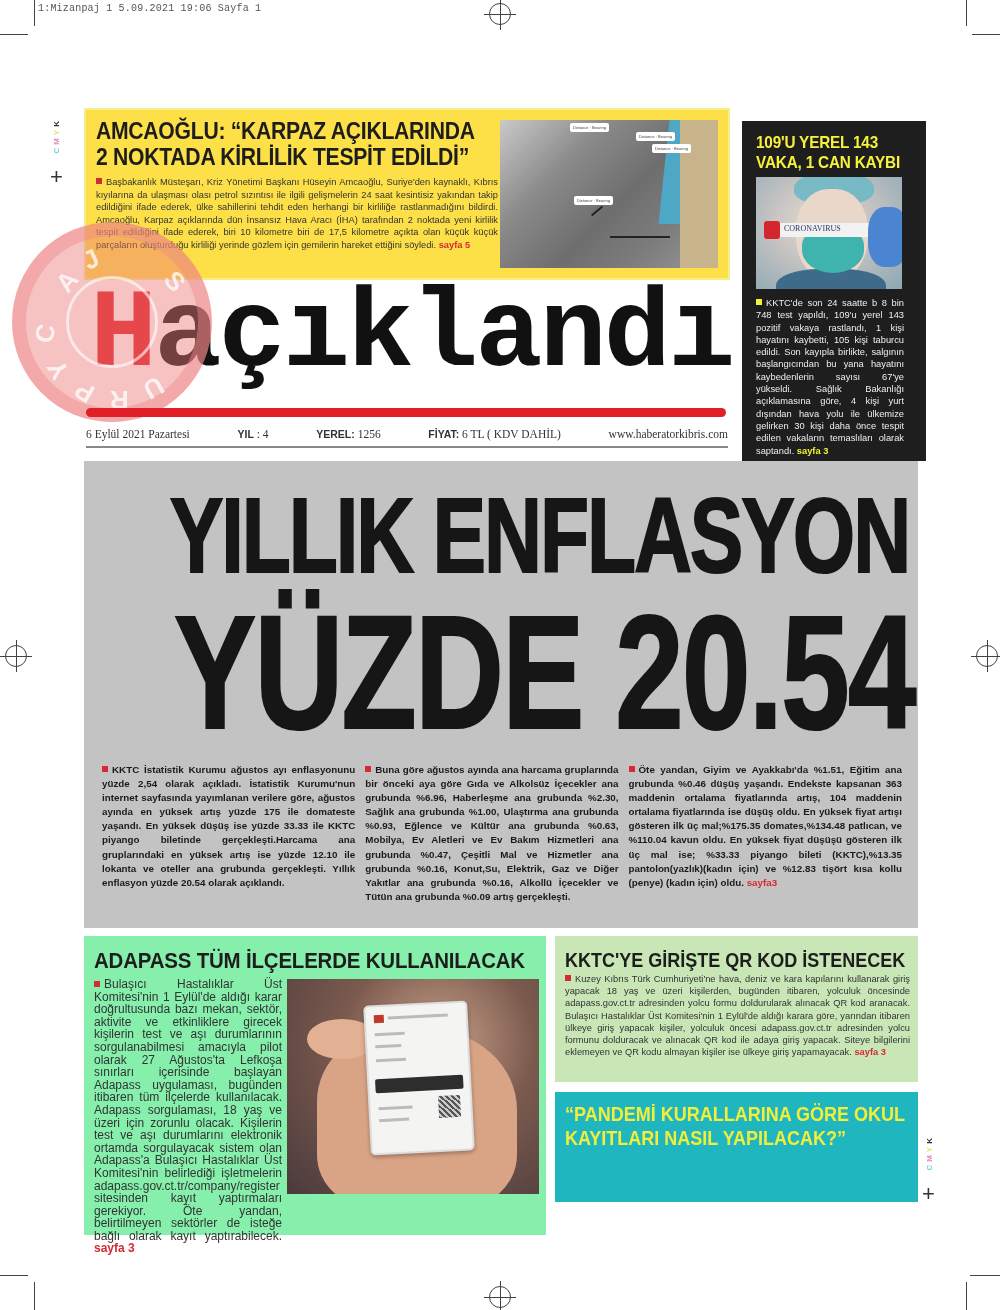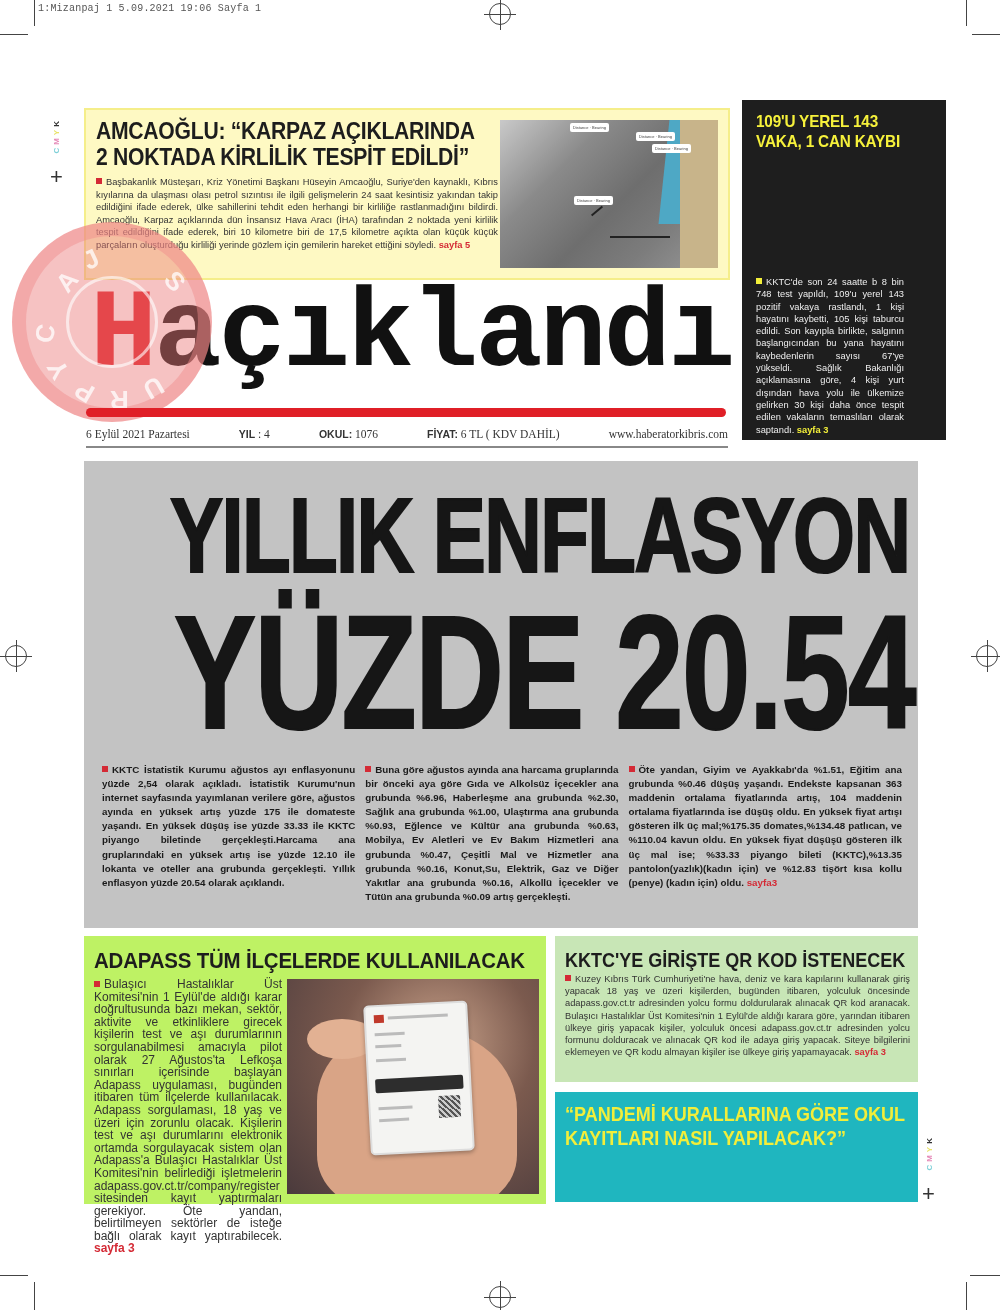--- a/index.html
+++ b/index.html
@@ -10,36 +10,36 @@
   .crop-v { position: absolute; width: 1px; background: #444; }
   .crop-h { position: absolute; height: 1px; background: #444; }
   .regmark { position: absolute; width: 22px; height: 22px; border: 1px solid #444; border-radius: 50%; }
   .regmark::before { content: ""; position: absolute; left: -6px; right: -6px; top: 10px; height: 1px; background: #444; }
   .regmark::after { content: ""; position: absolute; top: -6px; bottom: -6px; left: 10px; width: 1px; background: #444; }
   .cmyk { position: absolute; width: 14px; font-size: 8px; font-weight: bold; writing-mode: vertical-rl; transform: rotate(180deg); letter-spacing: 3px; }
   .cmyk .c { color: #7fd0d8; } .cmyk .m { color: #e58ab8; } .cmyk .y { color: #e8e36a; } .cmyk .k { color: #333; }
   .plus { position: absolute; font-size: 22px; color: #333; line-height: 1; }
 
   
-  .top-story { position: absolute; left: 84px; top: 108px; width: 646px; height: 172px; background: #fef9c3; border: 2px solid #f5ee8a; }
+  .top-story { position: absolute; left: 84px; top: 108px; width: 646px; height: 172px; background: #fde047; border: 2px solid #f5ee8a; }
   .top-story h2 { position: absolute; left: 10px; top: 8px; width: 400px; font-size: 23px; line-height: 26px; font-weight: 900; color: #1d1d1d; letter-spacing: -0.3px; transform: scaleX(0.92); transform-origin: left; white-space: nowrap; }
   .top-story p { position: absolute; left: 10px; top: 66px; width: 402px; font-size: 9.3px; line-height: 12.5px; color: #333; text-align: justify; font-family: "Liberation Sans Narrow", "Liberation Sans", sans-serif; }
   .sat-map { position: absolute; left: 414px; top: 10px; width: 218px; height: 148px; background: linear-gradient(135deg, #c9c9c9 0%, #8a8a8a 30%, #6e6e6e 55%, #7c7c7c 75%, #999 100%); overflow: hidden; }
   .sat-map .coast { position: absolute; right: 0; top: 0; width: 38px; height: 100%; background: #c8b48a; }
   .sat-map .sea { position: absolute; right: 30px; top: 0; width: 24px; height: 70%; background: #4ea8c5; transform: skewX(-6deg); }
   .sat-map .label { position: absolute; background: #fff; font-size: 4px; padding: 2px 3px; border-radius: 2px; color: #444; }
   .sat-map .slick { position: absolute; height: 2px; background: #222; }
 
   .bullet-red { display: inline-block; width: 6px; height: 6px; background: #d42a35; margin-right: 4px; vertical-align: 1px; }
   .bullet-yellow { display: inline-block; width: 6px; height: 6px; background: #f3ef3a; margin-right: 4px; vertical-align: 1px; }
   .sayfa-red { color: #d42a35; font-weight: bold; }
   .sayfa-yellow { color: #f3ef3a; font-weight: bold; }
 
   
-  .covid-box { position: absolute; left: 742px; top: 100px; width: 204px; height: 340px; background: #1e1e1e; }
+  .covid-box { position: absolute; left: 742px; top: 121px; width: 184px; height: 340px; background: #1e1e1e; }
   .covid-box h3 { position: absolute; left: 14px; top: 12px; font-size: 17px; line-height: 20px; font-weight: 900; color: #f6f13b; letter-spacing: -0.2px; transform: scaleX(0.9); transform-origin: left; white-space: nowrap; }
   .covid-photo { position: absolute; left: 14px; top: 56px; width: 146px; height: 112px; background: radial-gradient(ellipse at 45% 40%, #e6ddd5 0%, #c9c5c2 40%, #8ba7b4 100%); overflow: hidden; }
   .covid-photo .cap { position: absolute; left: 38px; top: -6px; width: 80px; height: 34px; background: #6bb7c6; border-radius: 50% 50% 40% 40%; opacity: 0.85; }
   .covid-photo .face { position: absolute; left: 40px; top: 12px; width: 72px; height: 90px; background: #e9d7c9; border-radius: 45%; }
   .covid-photo .mask { position: absolute; left: 46px; top: 50px; width: 62px; height: 46px; background: #3fb3ad; border-radius: 40% 40% 50% 50%; }
   .covid-photo .body { position: absolute; left: 20px; top: 92px; width: 110px; height: 40px; background: #3f6b8b; border-radius: 40% 40% 0 0; }
   .covid-photo .tube { position: absolute; left: 8px; top: 46px; width: 110px; height: 14px; background: #f2f2f2; border-radius: 3px; }
   .covid-photo .tube-cap { position: absolute; left: 8px; top: 44px; width: 16px; height: 18px; background: #d3262d; border-radius: 3px; }
   .covid-photo .tube-label { position: absolute; left: 28px; top: 47px; font-size: 8px; color: #33355f; font-family: "Liberation Serif", serif; }
   .covid-photo .glove { position: absolute; right: -6px; top: 30px; width: 40px; height: 60px; background: #4b84d0; border-radius: 40%; }
@@ -60,21 +60,21 @@
   
   .main-story { position: absolute; left: 84px; top: 461px; width: 834px; height: 467px; background: #c3c3c3; }
   .headline { position: absolute; left: 18px; width: 800px; font-family: "Liberation Sans", sans-serif; font-weight: 900; color: #161616; text-align: center; white-space: nowrap; -webkit-text-stroke: 2px #161616; letter-spacing: -2px; }
   .headline.l1 { top: 20px; font-size: 96px; line-height: 100px; transform: scaleX(0.83) scaleY(1.1); transform-origin: center top; }
   .headline.l2 { top: 124px; font-size: 150px; line-height: 160px; transform: scaleX(0.82) scaleY(1.08); transform-origin: center top; }
   .main-cols { position: absolute; left: 18px; top: 302px; width: 800px; display: flex; gap: 10px; }
   .main-cols p { flex: 1; font-size: 9.8px; line-height: 14.1px; font-weight: bold; color: #1a1a1a; text-align: justify; font-family: "Liberation Sans Narrow", "Liberation Sans", sans-serif; }
   .main-cols p:nth-child(3) { flex: 1.08; }
 
   
-  .adapass { position: absolute; left: 84px; top: 936px; width: 462px; height: 268px; background: #bef264; }
+  .adapass { position: absolute; left: 84px; top: 936px; width: 462px; height: 299px; background: #86efac; }
   .adapass h2 { position: absolute; left: 10px; top: 12px; font-size: 22px; line-height: 26px; font-weight: 900; color: #1d1d1d; white-space: nowrap; transform: scaleX(0.93); transform-origin: left; letter-spacing: -0.2px; }
   .adapass p { position: absolute; left: 10px; top: 42px; width: 188px; font-size: 12px; line-height: 12.6px; color: #333; text-align: justify; font-family: "Liberation Sans Narrow", "Liberation Sans", sans-serif; }
   .adapass-photo { position: absolute; left: 203px; top: 43px; width: 252px; height: 215px; background: radial-gradient(ellipse at 60% 30%, #c9a28a 0%, #7b5a4e 45%, #4a3a3c 100%); overflow: hidden; }
   .adapass-photo .hand { position: absolute; left: 30px; top: 50px; width: 200px; height: 180px; background: #d9a486; border-radius: 40% 45% 30% 30%; }
   .adapass-photo .thumb { position: absolute; left: 20px; top: 40px; width: 70px; height: 40px; background: #e2b193; border-radius: 50%; }
   .adapass-photo .card { position: absolute; left: 80px; top: 24px; width: 104px; height: 150px; background: #f4f4f2; border: 2px solid #ddd; border-radius: 5px; transform: rotate(-3deg); box-shadow: 0 2px 4px rgba(0,0,0,0.3); }
   .adapass-photo .card .bar { position: absolute; left: 6px; top: 72px; width: 88px; height: 14px; background: #2d2d2d; border-radius: 2px; }
   .adapass-photo .card .qr { position: absolute; right: 10px; top: 92px; width: 22px; height: 22px; background: repeating-linear-gradient(45deg, #555 0 2px, #ccc 2px 4px); }
   .adapass-photo .card .logo { position: absolute; left: 8px; top: 8px; width: 10px; height: 8px; background: #c0392b; }
   .adapass-photo .card .line { position: absolute; left: 8px; height: 3px; background: #bbb; }
@@ -130,40 +130,50 @@
     <div class="slick" style="left:110px;top:116px;width:60px;"></div>
     <div class="slick" style="left:90px;top:90px;width:14px;transform:rotate(-40deg);"></div>
   </div>
 </section>
 
 <section class="covid-box">
   <h3>
     <span>109'U YEREL 143</span><br>
     <span>VAKA, 1 CAN KAYBI</span>
   </h3>
+  <div class="covid-photo">
+    <div class="cap"></div>
+    <div class="face"></div>
+    <div class="body"></div>
+    <div class="mask"></div>
+    <div class="tube"></div>
+    <div class="tube-cap"></div>
+    <div class="tube-label">CORONAVIRUS</div>
+    <div class="glove"></div>
+  </div>
   <p><span class="bullet-yellow"></span><span>KKTC'de son 24 saatte b 8 bin 748 test yapıldı, 109'u yerel 143 pozitif vakaya rastlandı, 1 kişi hayatını kaybetti, 105 kişi taburcu edildi. Son kayıpla birlikte, salgının başlangıcından bu yana hayatını kaybedenlerin sayısı 67'ye yükseldi. Sağlık Bakanlığı açıklamasına göre, 4 kişi yurt dışından hava yolu ile ülkemize gelirken 30 kişi daha önce tespit edilen vakaların temaslıları olarak saptandı.</span> <span class="sayfa-yellow">sayfa 3</span></p>
 </section>
 
 <div class="masthead-title"><span class="h">H</span><span>açıklandı</span></div>
 <div class="watermark">
   <div class="inner"></div>
   <span class="letter" style="left:32px;top:30px;transform:rotate(-50deg);">A</span>
   <span class="letter" style="left:58px;top:8px;transform:rotate(-25deg);">J</span>
   <span class="letter" style="left:140px;top:30px;transform:rotate(50deg);">S</span>
   <span class="letter" style="left:10px;top:82px;transform:rotate(-80deg);">C</span>
   <span class="letter" style="left:24px;top:118px;transform:rotate(-120deg);">Y</span>
   <span class="letter" style="left:50px;top:140px;transform:rotate(-150deg);">P</span>
   <span class="letter" style="left:84px;top:148px;transform:rotate(180deg);">R</span>
   <span class="letter" style="left:118px;top:136px;transform:rotate(150deg);">U</span>
 </div>
 <div class="masthead-rule"></div>
 <div class="masthead-meta">
   <span>6 Eylül 2021 Pazartesi</span>
   <span><b>YIL</b> <span>: 4</span></span>
-  <span><b>OKUL:</b> <span>1076</span></span>
+  <span><b>YEREL:</b> <span>1256</span></span>
   <span><b>FİYAT:</b> <span>6 TL ( KDV DAHİL)</span></span>
   <span>www.haberatorkibris.com</span>
 </div>
 <div class="meta-rule"></div>
 
 <section class="main-story">
   <div class="headline l1">YILLIK ENFLASYON</div>
   <div class="headline l2">YÜZDE 20.54</div>
   <div class="main-cols">
     <p><span class="bullet-red"></span><span>KKTC İstatistik Kurumu ağustos ayı enflasyonunu yüzde 2,54 olarak açıkladı. İstatistik Kurumu'nun internet sayfasında yayımlanan verilere göre, ağustos ayında en yüksek artış yüzde 175 ile domateste yaşandı.  En yüksek düşüş ise yüzde 33.33 ile KKTC piyango biletinde gerçekleşti.Harcama ana gruplarındaki en yüksek artış ise yüzde 12.10 ile lokanta ve oteller ana grubunda gerçekleşti. Yıllık enflasyon  yüzde 20.54 olarak açıklandı.</span></p>

